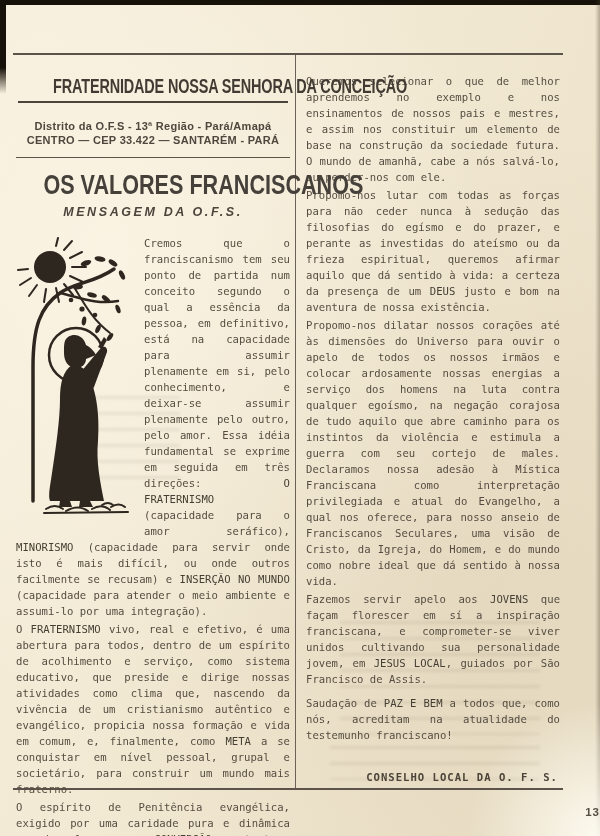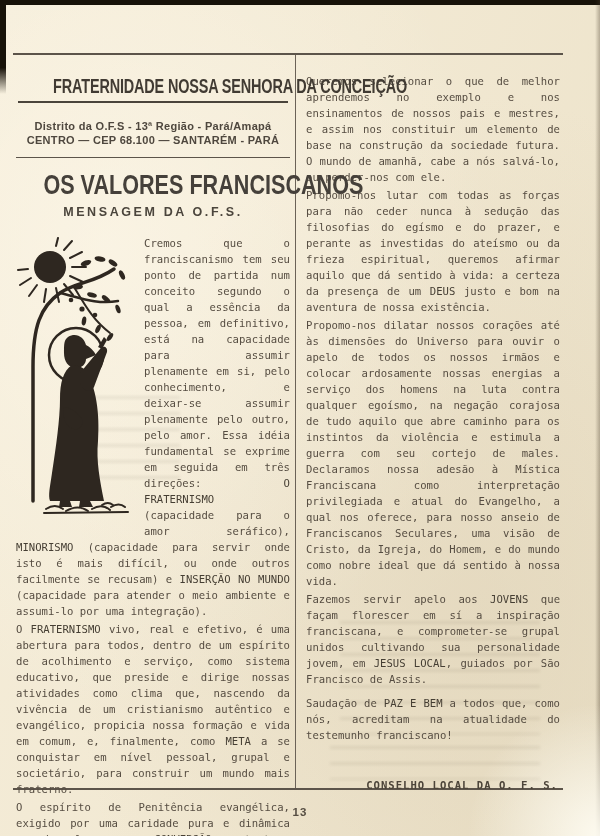--- a/index.html
+++ b/index.html
@@ -66,39 +66,39 @@
   
   .article-title{
     display:block;text-align:center;white-space:nowrap;
     font-family:"Liberation Sans", sans-serif;font-weight:bold;
     font-size:27px;color:#45403a;margin-top:12px;
     transform:scaleX(0.80);transform-origin:50% 50%;
   }
   .article-subtitle{
     font-family:"Liberation Sans", sans-serif;font-weight:bold;
     font-size:12.5px;color:#4b453c;text-align:center;
-    letter-spacing:2.6px;margin-top:4px;
+    letter-spacing:2.6px;margin-top:4px;font-style:italic;
   }
 
   
   .bodytext{font-size:10.6px;line-height:16px;text-align:justify;color:#554c41;}
   .bodytext p{margin:0 0 2px 0;}
   .bodytext p.gap{margin-top:8px;}
   .bodytext .b{font-weight:normal;color:#453e33;}
   .left-body{margin-top:16px;}
   .illustration{
     float:left;width:120px;height:292px;margin:2px 8px 4px 0;
   }
   .signature{
     font-size:10.6px;font-weight:bold;color:#4c4439;text-align:right;
-    margin-top:36px;padding-right:2px;letter-spacing:1px;
+    margin-top:28px;padding-right:2px;letter-spacing:1px;
   }
 
   .page-number{
-    position:absolute;left:0;top:806px;width:600px;text-align:center;
+    position:absolute;left:0;top:806px;width:600px;text-align:right;
     font-family:"Liberation Sans", sans-serif;font-weight:bold;
     font-size:11.5px;color:#564e43;letter-spacing:1px;
   }
 </style>
 </head>
 <body>
 
 <div class="page">
   <div class="edge-top"></div>
   <div class="edge-left"></div>
@@ -109,21 +109,21 @@
   <div class="smudge s3"></div>
 
   <div class="content-box">
 
     <div class="col-left">
       <div class="org-name-wrap">
         <span class="org-name">FRATERNIDADE NOSSA SENHORA DA CONCEIÇÃO</span>
       </div>
       <div class="addr">
         <div>Distrito da O.F.S - 13ª Região - Pará/Amapá</div>
-        <div>CENTRO — CEP 68.100 — SANTARÉM - PARÁ</div>
+        <div>CENTRO — CEP 33.422 — SANTARÉM - PARÁ</div>
       </div>
       <hr class="header-rule">
 
       <span class="article-title">OS VALORES FRANCISCANOS</span>
       <div class="article-subtitle">MENSAGEM DA O.F.S.</div>
 
       <div class="bodytext left-body">
         <svg class="illustration" viewBox="0 0 120 292" xmlns="http://www.w3.org/2000/svg">
           <g fill="#2e2720" stroke="none">
             <circle cx="34" cy="30" r="16"></circle>
@@ -187,21 +187,21 @@
             <p><span>O espírito de Penitência evangélica, exigido por uma caridade pura e dinâmica nos deve levar a uma </span><span class="b">CONVERSÃO</span><span> constante e autêntica em nossa vida diária.</span></p>
           </div>
       </div>
     </div>
 
     <div class="col-right">
       <div class="bodytext">
           <p><span>Queremos selecionar o que de melhor aprendemos no exemplo e nos ensinamentos de nossos pais e mestres, e assim nos constituir um elemento de base na construção da sociedade futura.  O mundo de amanhã, cabe a nós salvá-lo, ou perder-nos com ele.</span></p>
           <p><span>Propomo-nos lutar com todas as forças para não ceder nunca à sedução das filosofias do egísmo e do prazer, e perante as investidas do ateísmo ou da frieza espiritual, queremos afirmar aquilo que dá sentido à vida:  a certeza da presença de um </span><span class="b">DEUS</span><span> justo e bom na aventura de nossa existência.</span></p>
           <p><span>Propomo-nos dilatar nossos corações até às dimensões do Universo para ouvir o apelo de todos os nossos irmãos e colocar ardosamente nossas energias a serviço dos homens na luta contra qualquer egoísmo, na negação corajosa de tudo aquilo que abre caminho para os instintos da violência e estimula a guerra com seu cortejo de males.  Declaramos nossa adesão à Mística Franciscana como interpretação privilegiada e atual do Evangelho, a qual nos oferece, para nosso anseio de Franciscanos Seculares, uma visão de Cristo, da Igreja, do Homem, e do mundo como nobre ideal que dá sentido à nossa vida.</span></p>
-          <p><span>Fazemos servir apelo aos </span><span class="b">JOVENS</span><span> que façam florescer em sí a inspiração franciscana, e comprometer-se grupal unidos cultivando sua personalidade jovem, em </span><span class="b">JESUS LOCAL</span><span>, guiados por São Francisco de Assis.</span></p>
+          <p><span>Fazemos servir apelo aos </span><span class="b">JOVENS</span><span> que façam florescer em sí a inspiração franciscana, e comprometer-se viver unidos cultivando sua personalidade jovem, em </span><span class="b">JESUS LOCAL</span><span>, guiados por São Francisco de Assis.</span></p>
           <p class="gap"><span>Saudação de </span><span class="b">PAZ E BEM</span><span> a todos que, como nós, acreditam na atualidade do testemunho franciscano!</span></p>
         </div>
       <div class="signature">CONSELHO LOCAL DA O. F. S.</div>
     </div>
 
   </div>
 
   <div class="page-number">13</div>
 </div>
 

